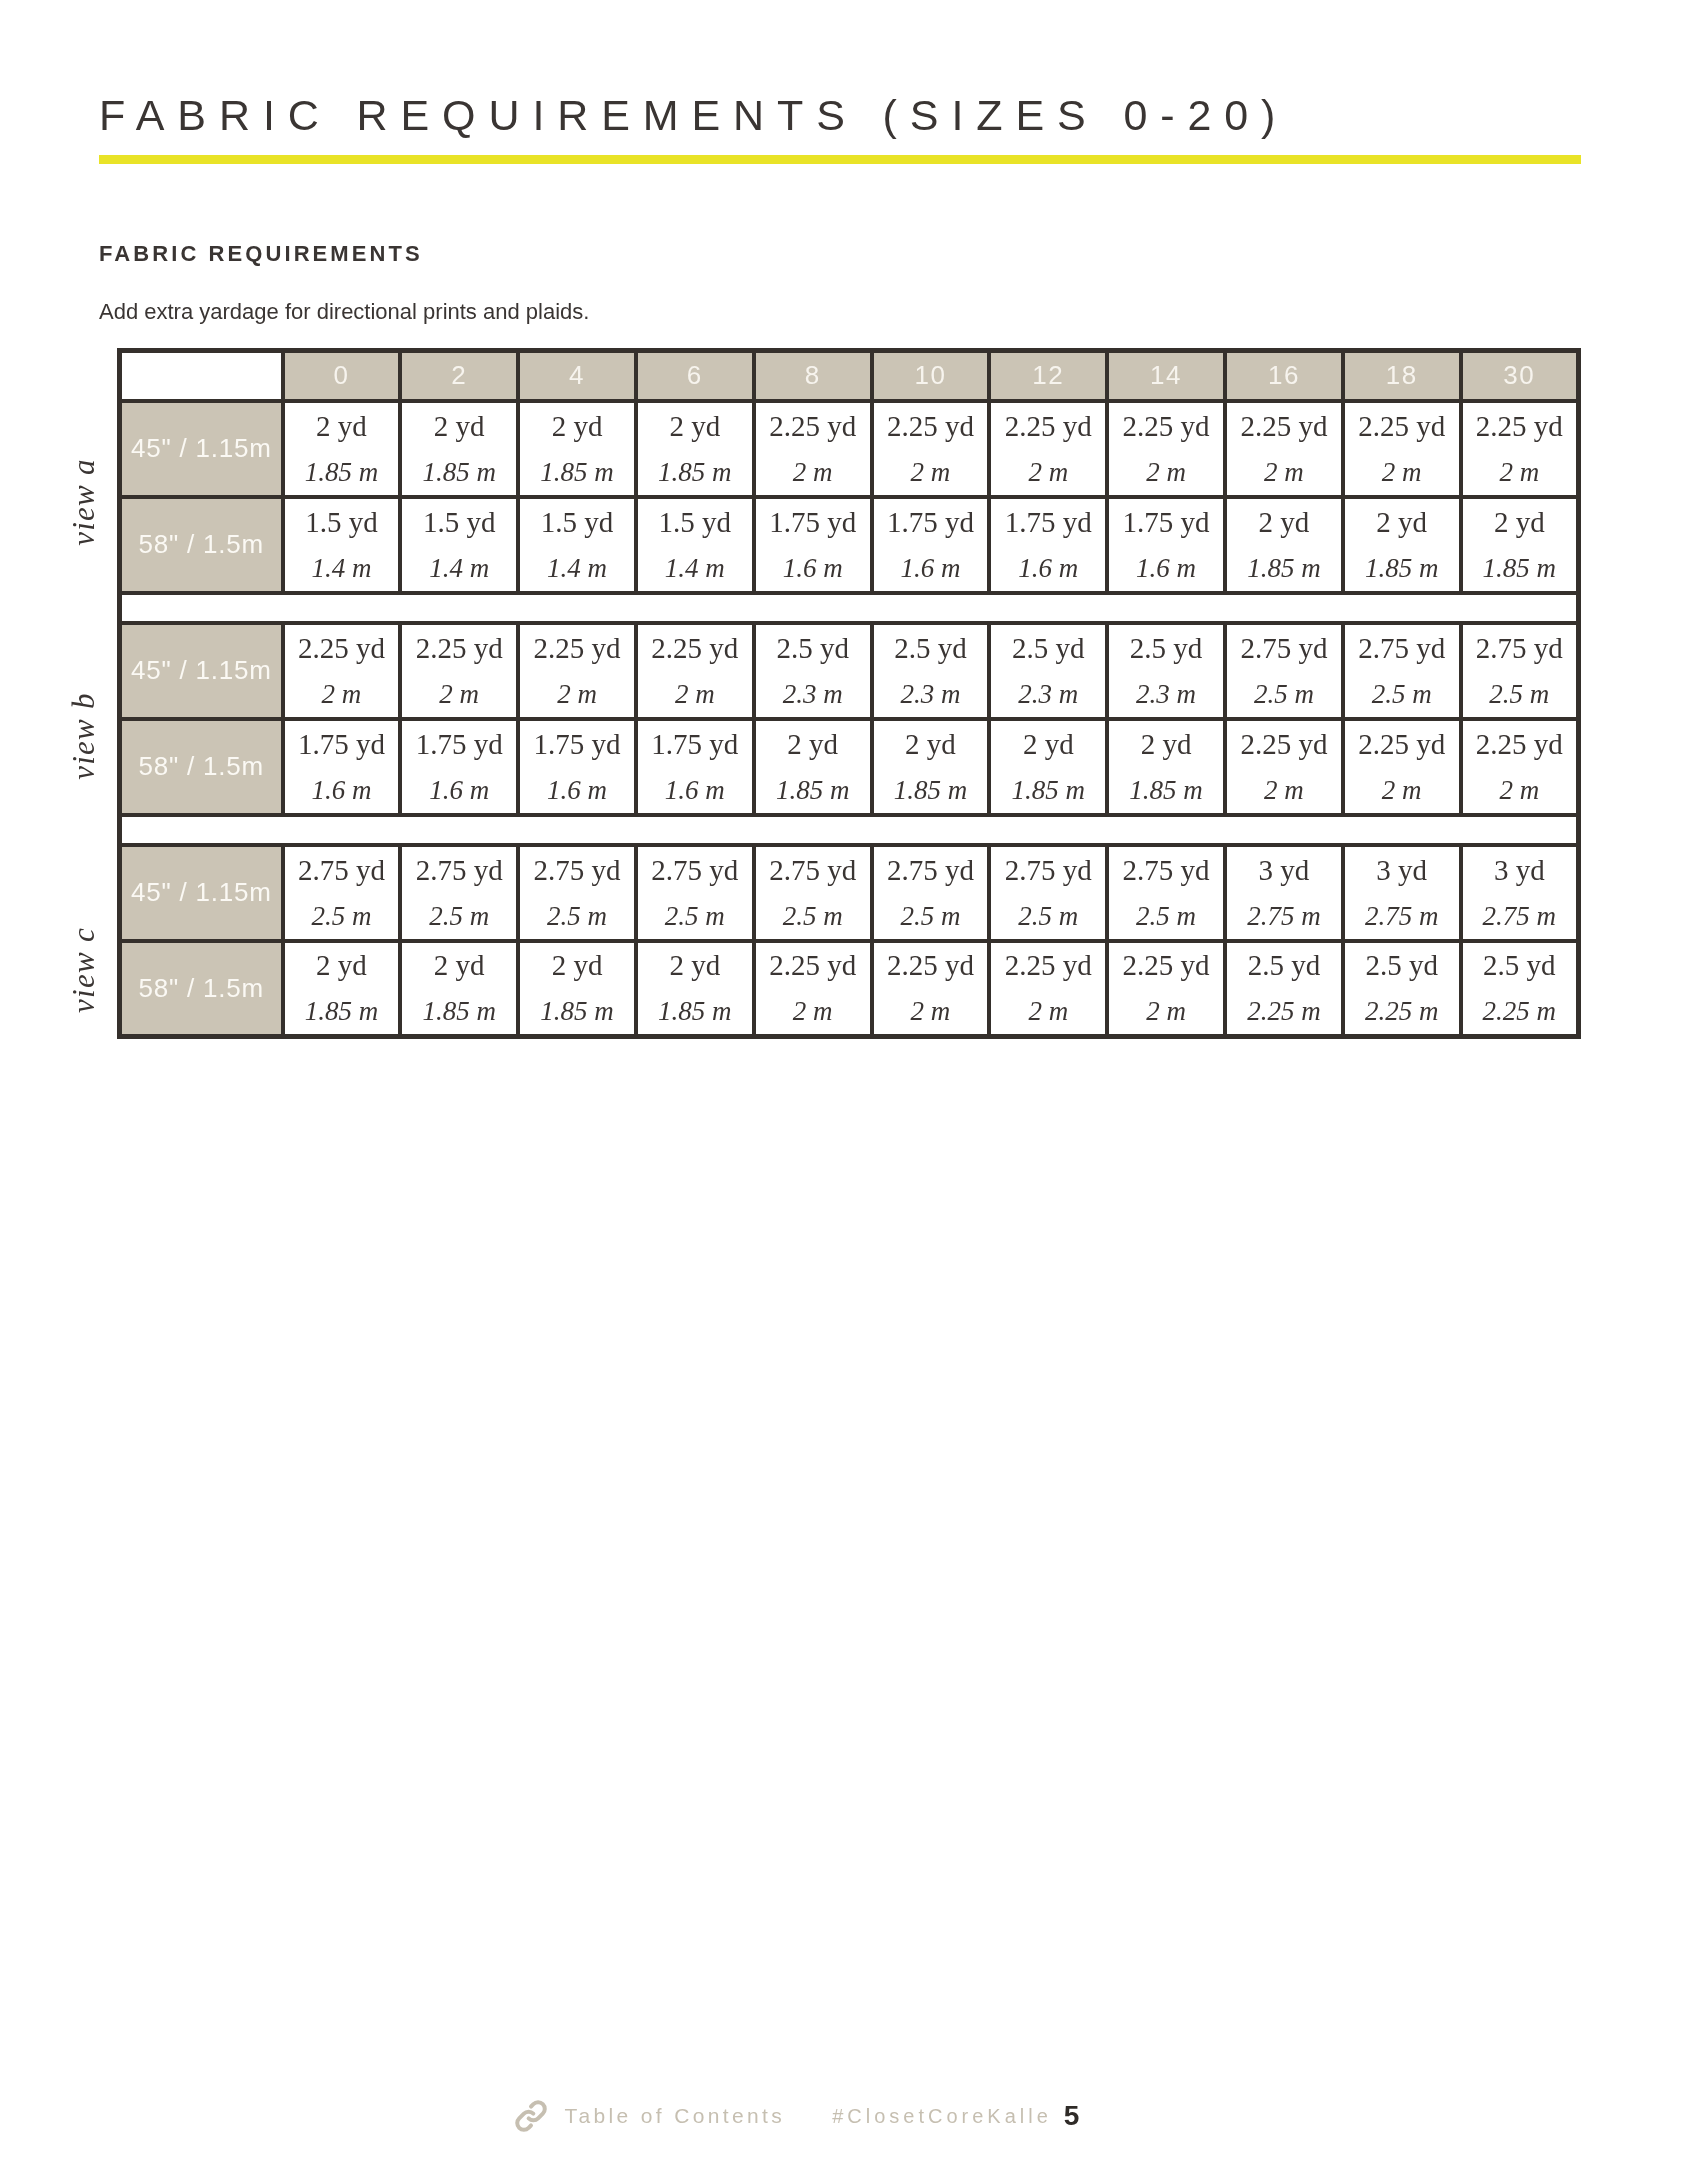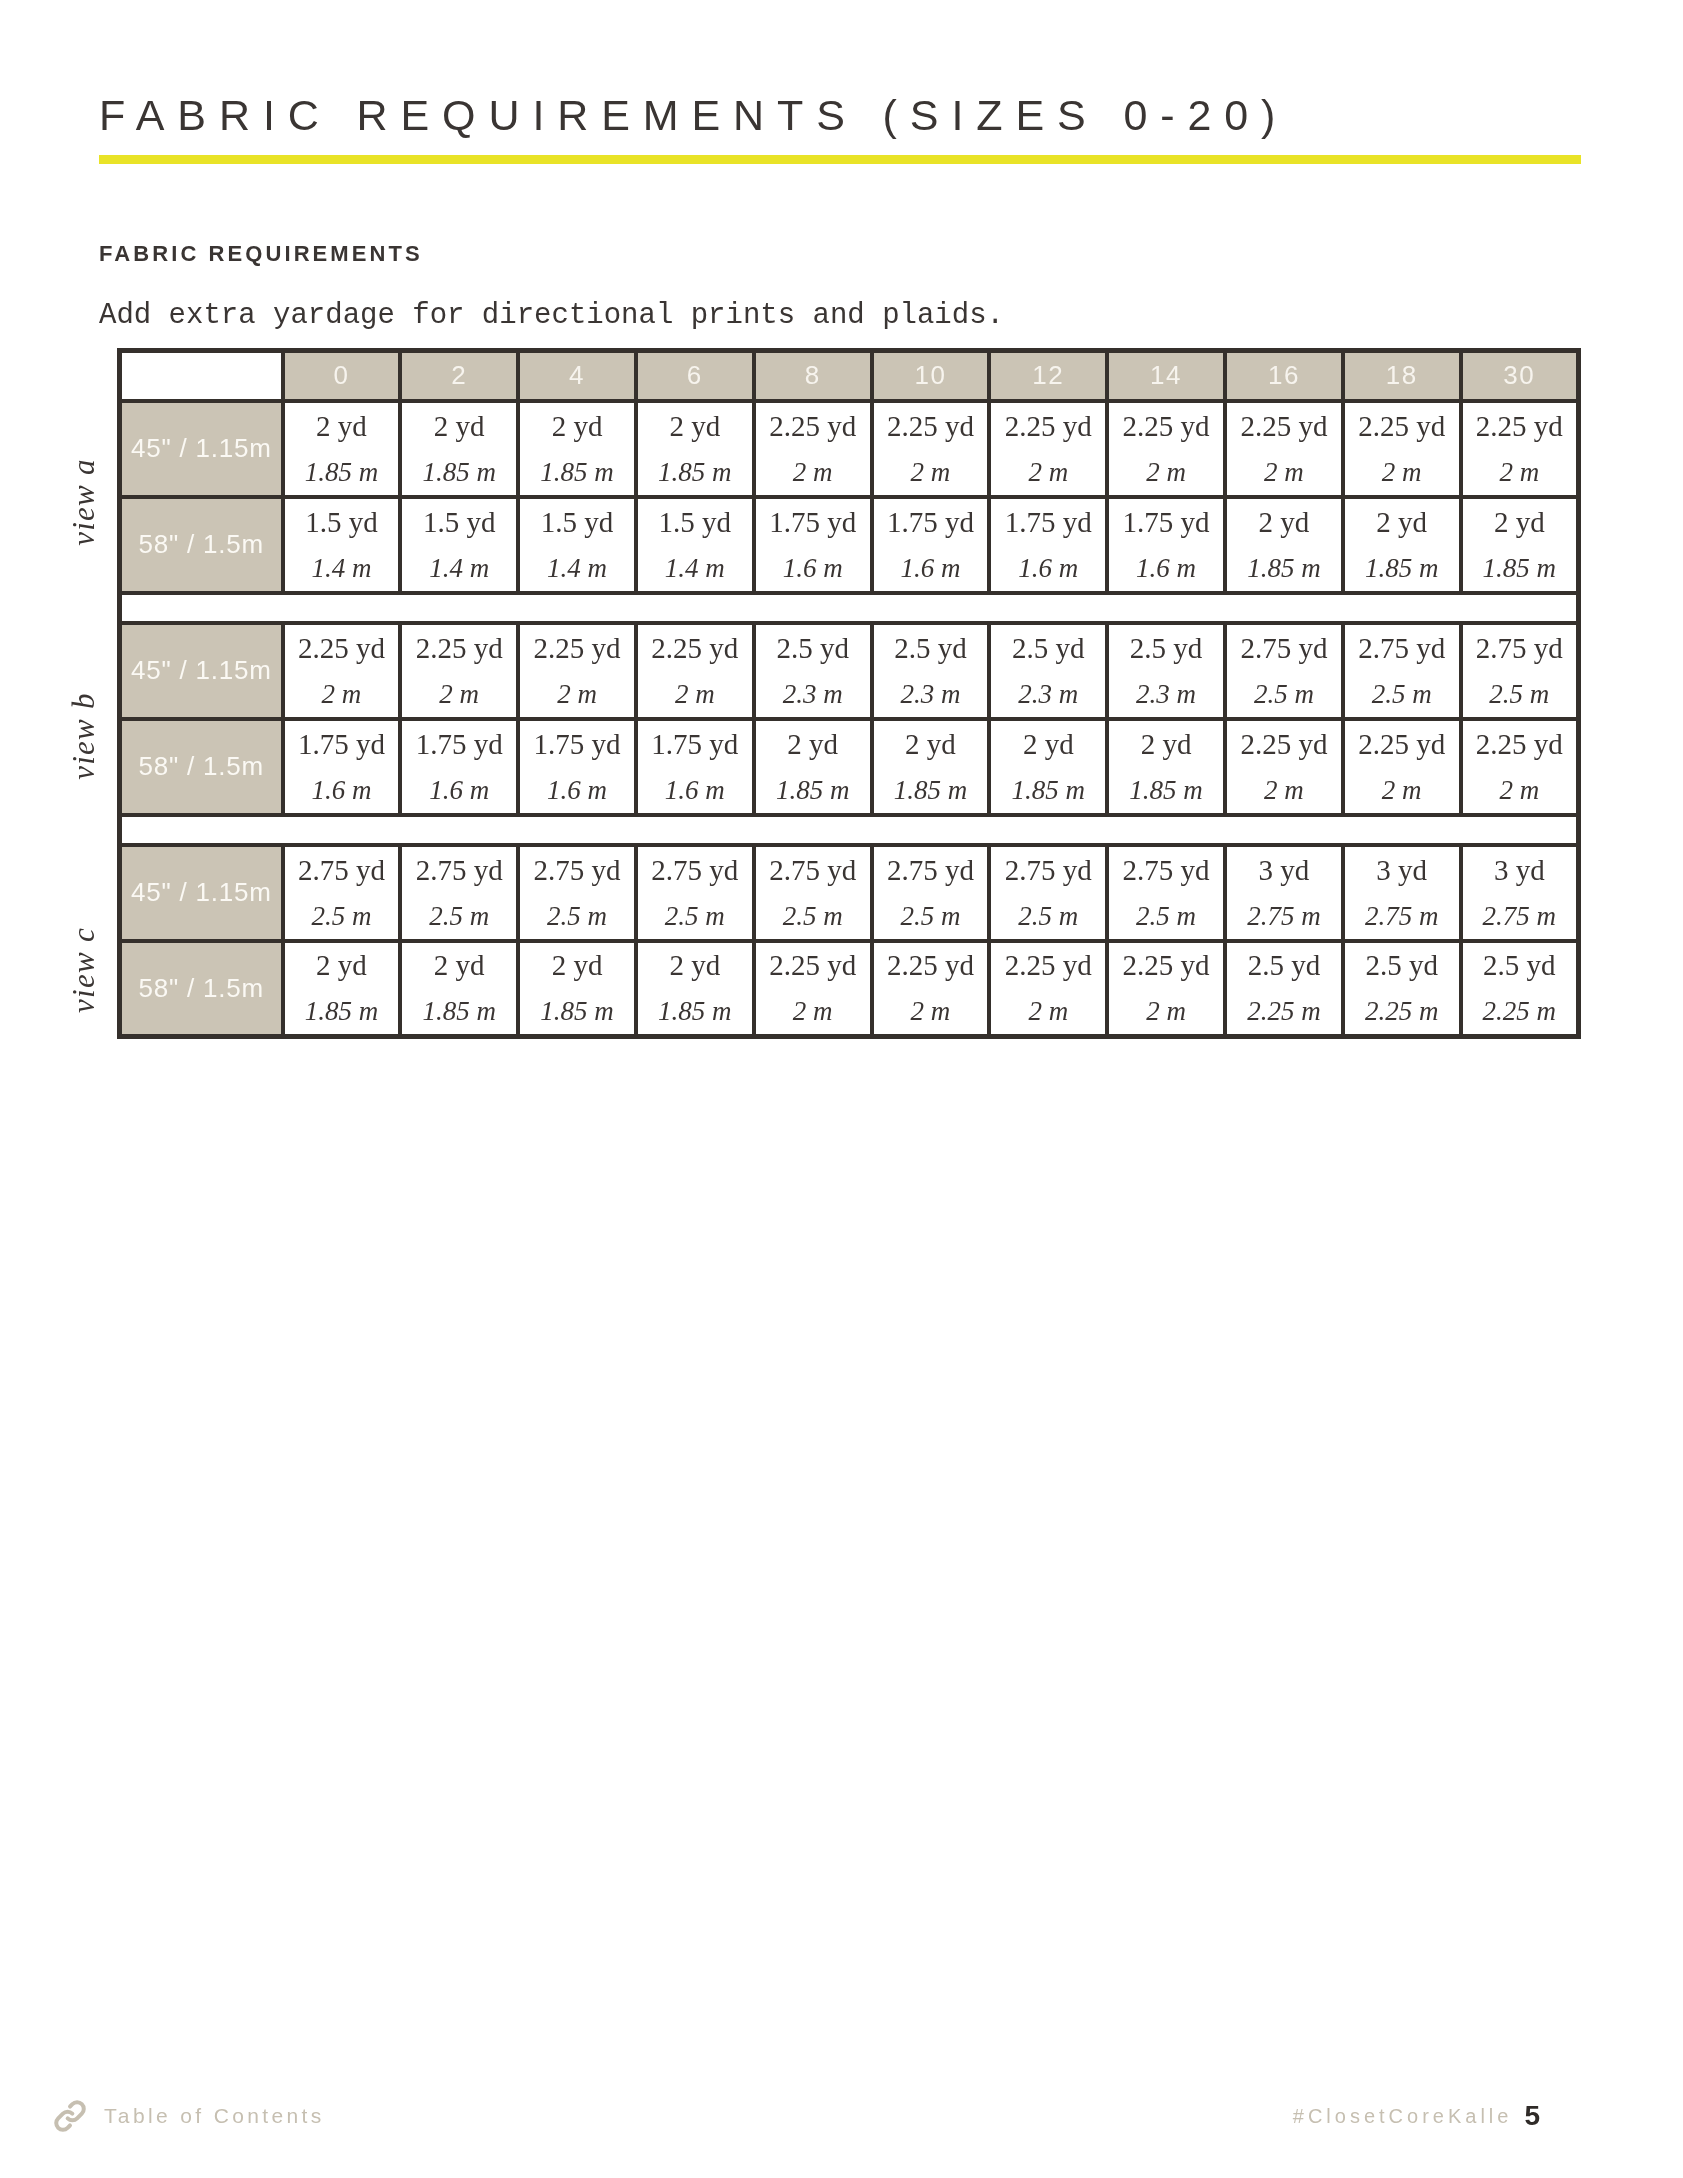--- a/index.html
+++ b/index.html
@@ -23,21 +23,21 @@
   .accent-rule{
     position:absolute;left:99px;top:155px;width:1482px;height:9px;
     background:var(--accent);
   }
   .section-heading{
     position:absolute;left:99px;top:241px;
     font-size:22px;font-weight:700;letter-spacing:0.14em;color:var(--ink);
   }
   .note{
     position:absolute;left:99px;top:299px;
-    font-family:Liberation Mono, monospace;font-size:29px;color:var(--ink);
+    font-family:Liberation Sans, sans-serif;font-size:22px;color:var(--ink);
   }
 
   .table-wrap{position:absolute;left:117px;top:348px;width:1464px;}
   table{
     border-collapse:collapse;table-layout:fixed;width:1464px;
     border:5px solid var(--border);
   }
   col.c-head{width:163px;}
   th,td{border:4px solid var(--border);}
   th.corner{background:#ffffff;height:50px;}
@@ -66,21 +66,21 @@
 
   .view-label{
     position:absolute;left:-33px;
     transform:translate(-50%,-50%) rotate(-90deg);
     font-family:"Liberation Serif",serif;font-style:italic;
     font-size:31px;color:var(--ink);white-space:nowrap;letter-spacing:0.04em;
   }
 
   .footer{
     position:absolute;left:50px;right:99px;top:2091px;height:50px;
-    display:flex;justify-content:space-between;align-items:center;
+    display:flex;justify-content:center;align-items:center;
   }
   .footer-left{display:flex;align-items:center;gap:14px;cursor:pointer;}
   .footer-left .toc-text{
     font-size:21px;letter-spacing:0.16em;color:var(--muted);
   }
   .footer-right{display:flex;align-items:center;gap:12px;margin-left:47px;}
   .footer-right .hashtag{
     font-size:20px;letter-spacing:0.20em;color:var(--muted);
   }
   .footer-right .page-num{

